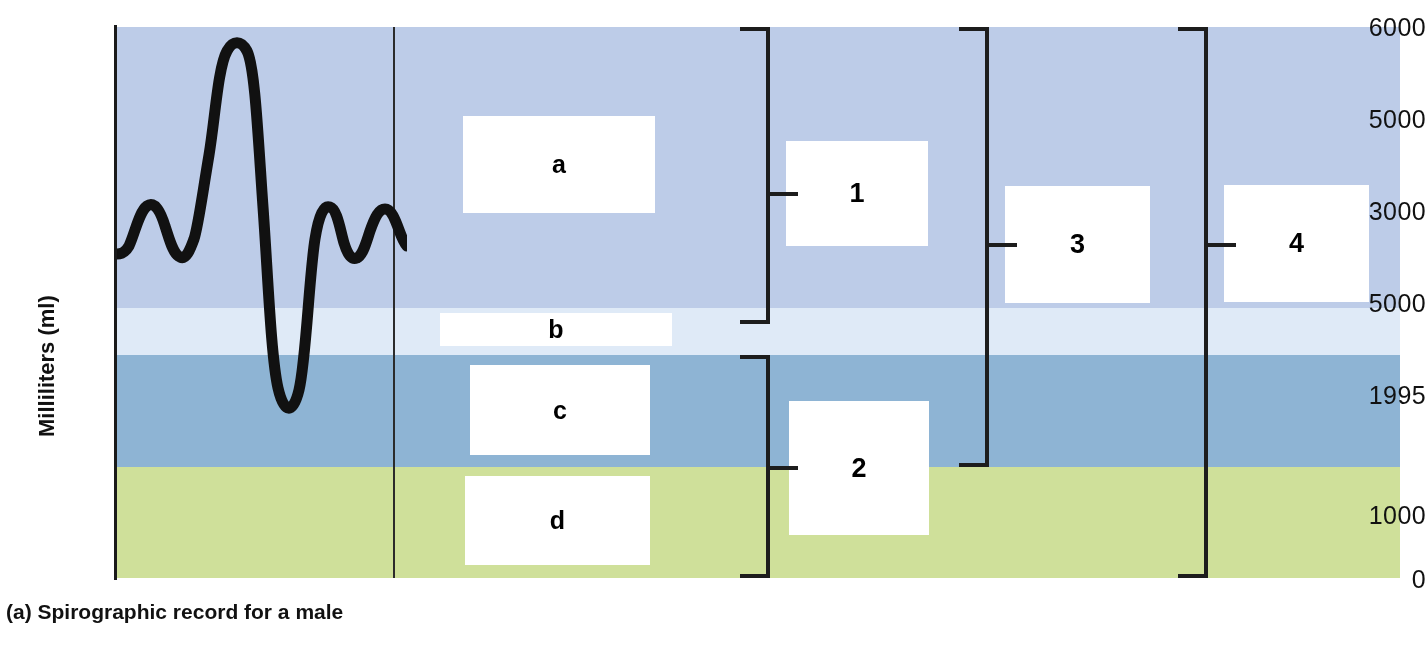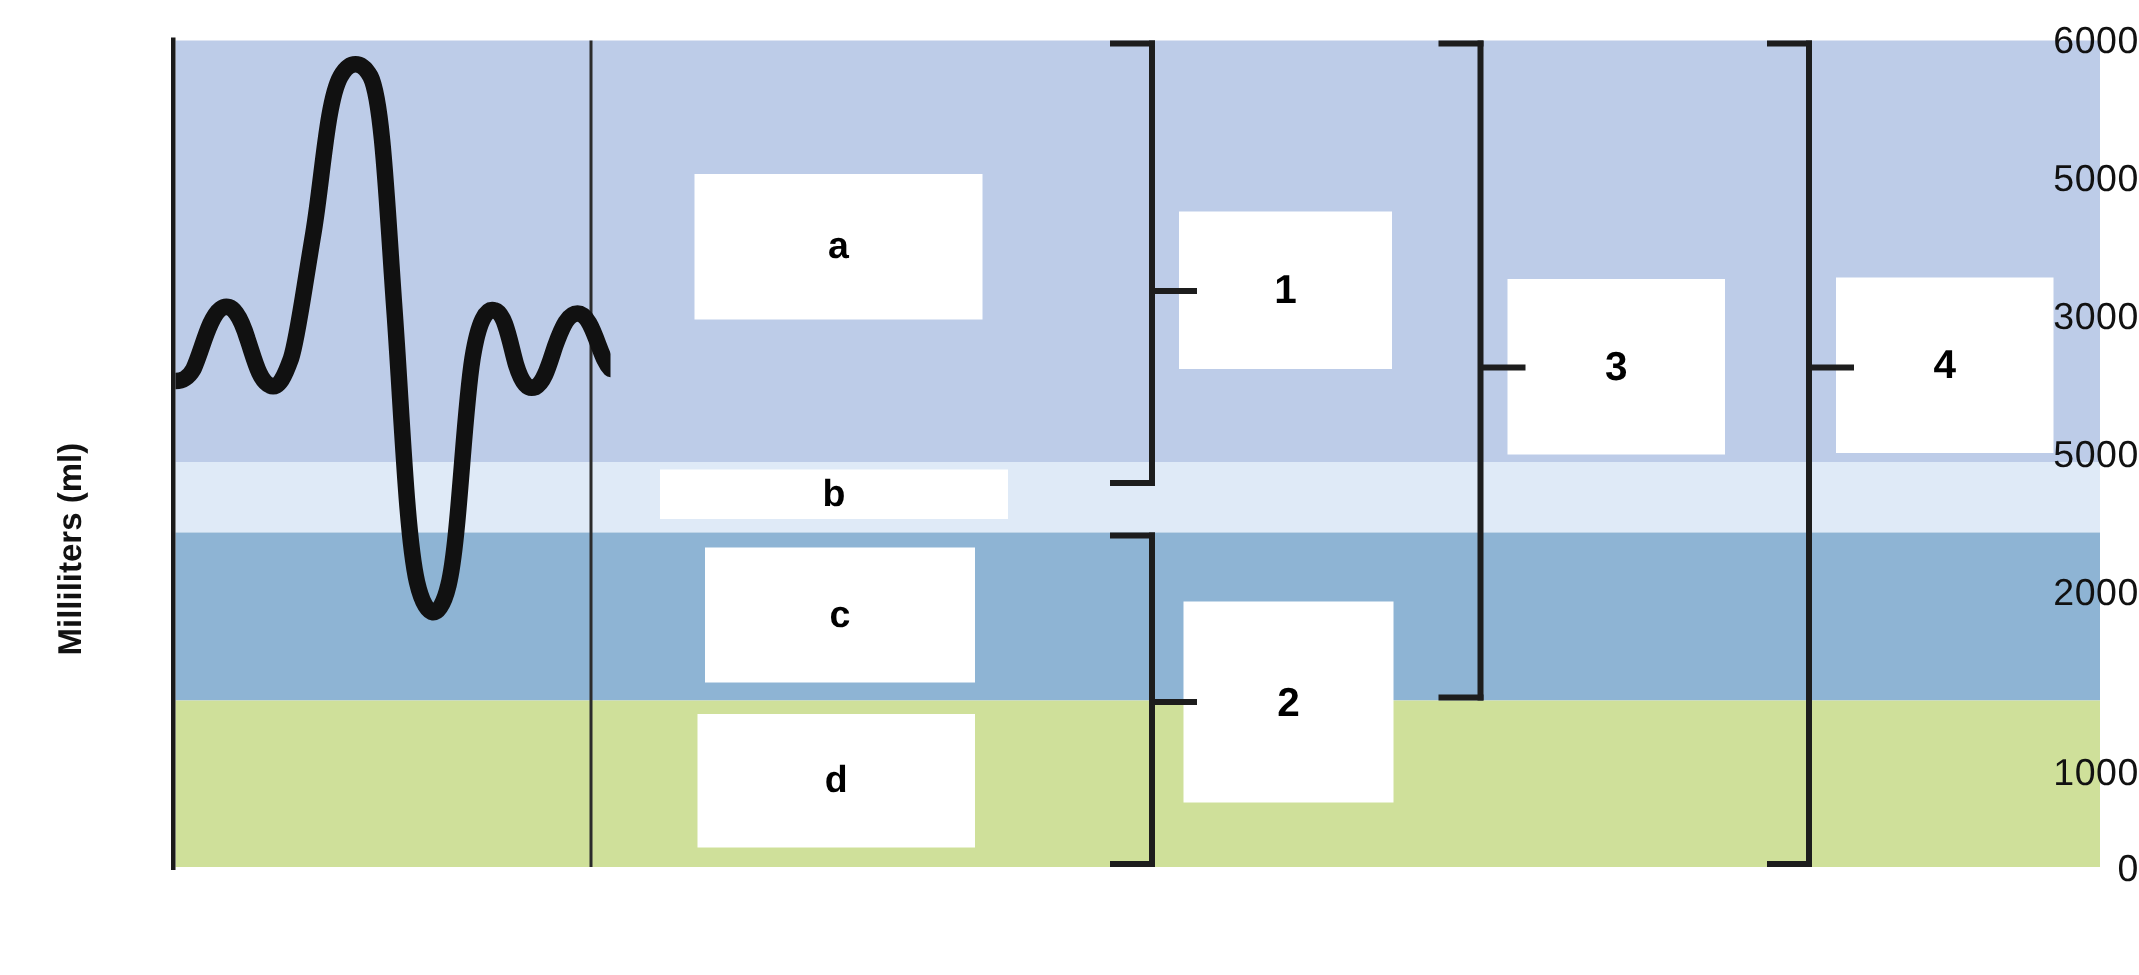--- a/index.html
+++ b/index.html
@@ -64,21 +64,21 @@
     <div class="band" style="top:440px;height:111px;background:#cfe09a;"></div>
   </div>
 
   <div id="yaxis-line"></div>
 
   <div>
     <div class="tick-label" style="top:15px;width:106px;">6000</div>
     <div class="tick-label" style="top:107px;width:106px;">5000</div>
     <div class="tick-label" style="top:199px;width:106px;">3000</div>
     <div class="tick-label" style="top:291px;width:106px;">5000</div>
-    <div class="tick-label" style="top:383px;width:106px;">2000</div>
+    <div class="tick-label" style="top:383px;width:106px;">1995</div>
     <div class="tick-label" style="top:503px;width:106px;">1000</div>
     <div class="tick-label" style="top:567px;width:106px;">0</div>
   </div>
 
   <div id="ylabel" style="left:34px;top:437px;">Milliliters (ml)</div>
 
   <div id="divider"></div>
 
   <svg id="wave" width="290" height="555" viewBox="0 0 290 555">
     <path d="M 0,227
@@ -140,14 +140,15 @@
     <div class="stub" style="top:216px;"></div>
   </div>
 
   <div class="bracket" style="left:1204px;top:27px;height:551px;">
     <div class="spine"></div>
     <div class="arm top"></div>
     <div class="arm bot"></div>
     <div class="stub" style="top:216px;"></div>
   </div>
 
+  <div id="caption">(a) Spirographic record for a male</div>
 
 </div>
 
 </body></html>

